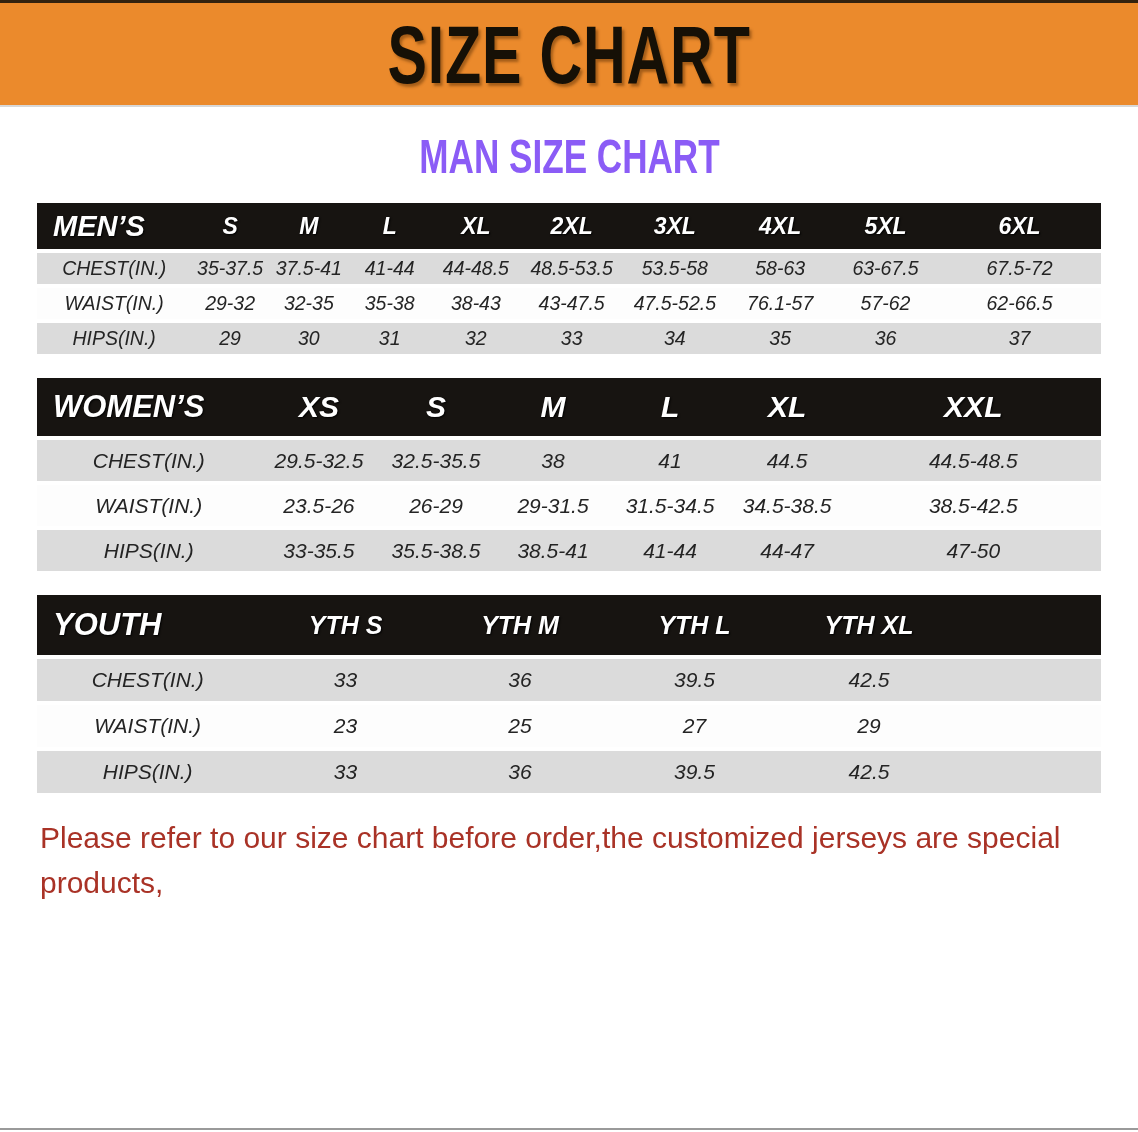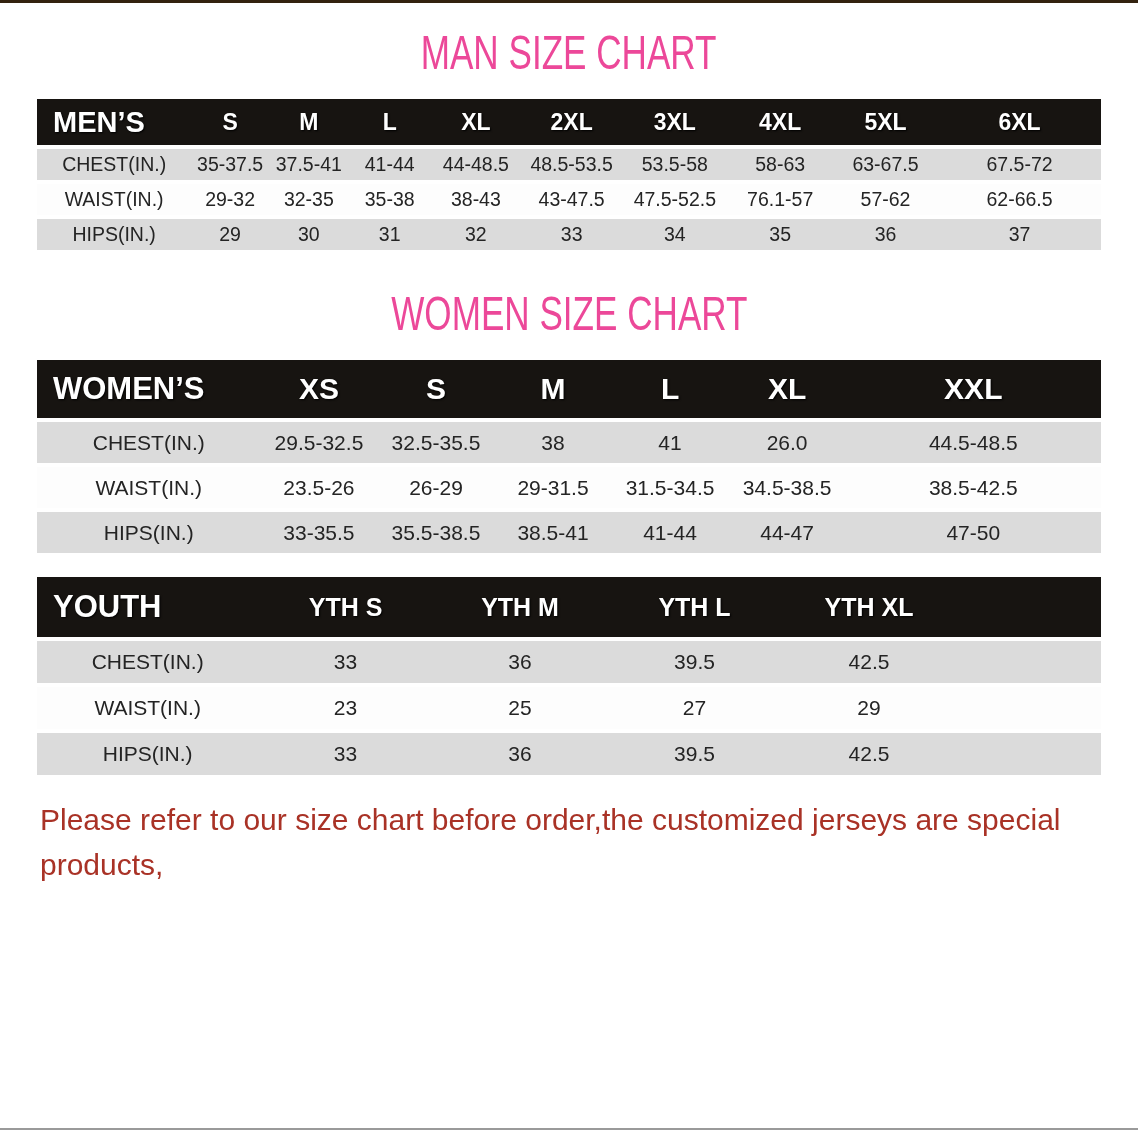--- a/index.html
+++ b/index.html
@@ -26,40 +26,41 @@
     color: #161006;
     transform: scale(0.80, 1.10);
     letter-spacing: 1px;
     text-shadow: 3px 3px 3px rgba(80, 40, 0, 0.45);
     white-space: nowrap;
   }
   
   .section-heading {
     text-align: center;
     margin: 0;
-    color: #ec4899;
-    font-weight: normal;
+    color: #8b5cf6;
+    font-weight: bold;
   }
   .section-heading .cond {
     display: inline-block;
     font-size: 45px;
     transform: scale(0.78, 1.06);
     letter-spacing: 0px;
     white-space: nowrap;
   }
   .heading-men   { margin-top: 24px; }
   .heading-women { margin-top: 34px; }
   .heading-youth { margin-top: 50px; }
   
   table.size-table {
     width: 1064px;
     margin: 16px auto 0 auto;
     border-collapse: separate;
     border-spacing: 0 4px;
     table-layout: fixed;
+    font-style: italic;
   }
   table.size-table th {
     background: #171411;
     color: #ffffff;
     font-weight: bold;
     text-align: center;
     text-shadow: 1px 1px 2px #000;
     overflow: hidden;
     white-space: nowrap;
   }
@@ -101,20 +102,23 @@
     left: 0; bottom: 2px;
     width: 100%; height: 2px;
     background: #9a9a9a;
   }
 </style>
 </head>
 <body>
 
 <div class="page">
 
+  <div class="banner">
+    <span class="banner-title">SIZE CHART</span>
+  </div>
 
   <h2 class="section-heading heading-men">
     <span class="cond">MAN SIZE CHART</span>
   </h2>
   <table class="size-table t-men">
       <colgroup>
         <col style="width: 14.5%;">
         <col style="width: 7.3%;">
         <col style="width: 7.5%;">
         <col style="width: 7.7%;">
@@ -172,23 +176,20 @@
           <td>32</td>
           <td>33</td>
           <td>34</td>
           <td>35</td>
           <td>36</td>
           <td>37</td>
         </tr>
       </tbody>
     </table>
 
-  <h2 class="section-heading heading-women">
-    <span class="cond">WOMEN SIZE CHART</span>
-  </h2>
   <table class="size-table t-women">
       <colgroup>
         <col style="width: 21%;">
         <col style="width: 11%;">
         <col style="width: 11%;">
         <col style="width: 11%;">
         <col style="width: 11%;">
         <col style="width: 11%;">
         <col style="width: 24%;">
       </colgroup>
@@ -203,21 +204,21 @@
           <th>XXL</th>
         </tr>
       </thead>
       <tbody>
         <tr>
           <td>CHEST(IN.)</td>
           <td>29.5-32.5</td>
           <td>32.5-35.5</td>
           <td>38</td>
           <td>41</td>
-          <td>26.0</td>
+          <td>44.5</td>
           <td>44.5-48.5</td>
         </tr>
         <tr>
           <td>WAIST(IN.)</td>
           <td>23.5-26</td>
           <td>26-29</td>
           <td>29-31.5</td>
           <td>31.5-34.5</td>
           <td>34.5-38.5</td>
           <td>38.5-42.5</td>

